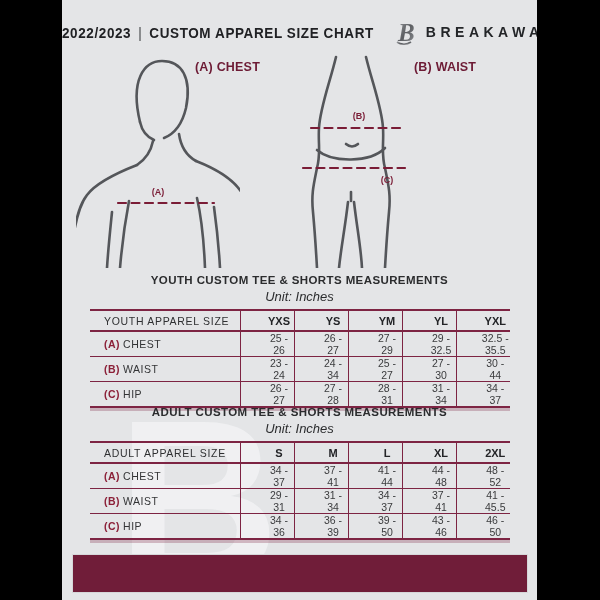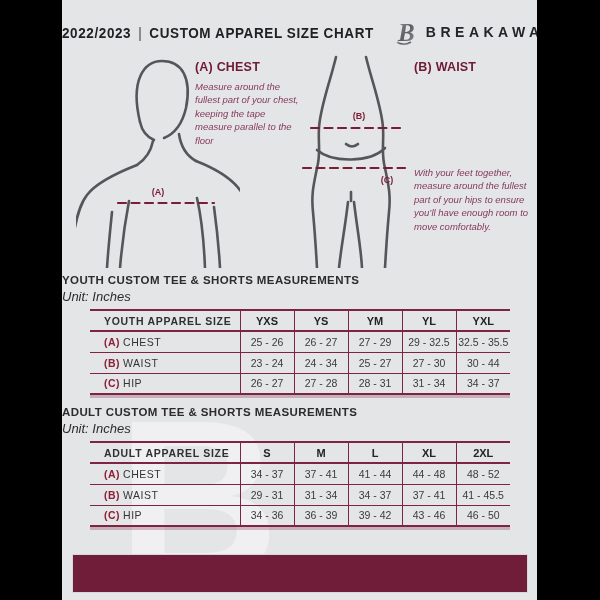--- a/index.html
+++ b/index.html
@@ -23,39 +23,39 @@
 
   
   .fig { position:absolute; z-index:1; }
   .fig-torso { left:14px; top:52px; }
   .fig-lower { left:228px; top:52px; }
   .fig path, .fig line { fill:none; stroke:#54565a; stroke-width:2.6; stroke-linecap:round; }
   .fig .dash { stroke:#7a1c36; stroke-width:2.2; stroke-dasharray:8 5.5; }
   .fig text { font:bold 9px "Liberation Sans", sans-serif; fill:#7a1c36; }
 
   
-  .section-title { position:absolute; left:0; width:100%; text-align:left; z-index:2; }
+  .section-title { position:absolute; left:0; width:100%; text-align:center; z-index:2; }
   .section-title .t { font-weight:bold; font-size:11.5px; letter-spacing:0.4px; color:#2b2c2e; }
   .section-title .u { font-style:italic; font-size:13px; color:#2b2c2e; margin-top:3px; }
   .youth-title { top:274px; }
   .adult-title { top:406px; }
 
   
   table { position:absolute; left:28px; width:420px; border-collapse:collapse; table-layout:fixed; z-index:2;
           border-top:2px solid #7d2443; border-bottom:2px solid #7d2443;
           box-shadow:0 3px 0 rgba(125,36,67,0.28); background:transparent; }
   .youth-table { top:309px; }
   .adult-table { top:441px; }
   col.c0 { width:150px; } col.cn { width:54px; }
   th, td { height:21px; text-align:center; vertical-align:middle; font-size:10.5px; color:#3a3b3d; padding:0; }
-  th + th, td + td { border-left:1px solid #7d2443; }
+  th + th, td + td { border-left:1px solid #7d2443;padding-left:24px; }
   thead th { border-bottom:2px solid #7d2443; }
   tbody tr:not(:last-child) td { border-bottom:1px solid #7d2443; }
   .col-label { text-align:left; padding-left:14px; letter-spacing:0.5px; color:#333436; }
-  thead .col-label { font-weight:bold; font-size:10.5px; letter-spacing:0.7px; color:#2f3032; }
+  thead .col-label { font-weight:normal; font-size:10.5px; letter-spacing:0.7px; color:#2f3032; }
   thead th.size-h { font-weight:bold; font-size:11px; color:#232427; }
   .pfx { color:#8b2038; font-weight:bold; margin-right:3px; }
 
   
   .watermark { position:absolute; left:55px; top:398px; font-size:225px; line-height:0.9; font-weight:bold;
                color:rgba(250,250,252,0.55); z-index:0; user-select:none; }
   .footer-bar { position:absolute; left:10px; top:554px; width:456px; height:39px;
                 background:#701d39; border:1px solid #d6d7d9; z-index:2; }
 </style>
 </head>
@@ -111,27 +111,25 @@
       <path d="M27,98 C42,111 80,111 95,96"></path>
       <line class="dash" x1="13" y1="116" x2="115" y2="116"></line>
       <text x="97" y="131" text-anchor="middle">(C)</text>
       <path d="M58,150 C55,176 51,196 49,216"></path>
       <path d="M64,150 C67,176 71,196 72,216"></path>
       <path d="M61,140 L61,149"></path>
     </svg>
 
     <div class="block-a">
       <div class="guide-heading">(A) CHEST</div>
-      <div class="guide-body">Measure around the fullest part of your chest, keeping the tape measure parallel to the floor</div>
     </div>
     <div class="block-b">
       <div class="guide-heading">(B) WAIST</div>
     </div>
     <div class="block-c">
-      <div class="guide-body">With your feet together, measure around the fullest part of your hips to ensure you’ll have enough room to move comfortably.</div>
     </div>
 
     <div class="section-title youth-title">
       <div class="t">YOUTH CUSTOM TEE &amp; SHORTS MEASUREMENTS</div>
       <div class="u">Unit: Inches</div>
     </div>
     <table class="youth-table">
       <colgroup>
           <col class="c0">
           <col class="cn">
@@ -215,21 +213,21 @@
           <td>29 - 31</td>
           <td>31 - 34</td>
           <td>34 - 37</td>
           <td>37 - 41</td>
           <td>41 - 45.5</td>
         </tr>
         <tr>
           <td class="col-label"><span class="pfx">(C)</span><span>HIP</span></td>
           <td>34 - 36</td>
           <td>36 - 39</td>
-          <td>39 - 42</td>
+          <td>39 - 50</td>
           <td>43 - 46</td>
           <td>46 - 50</td>
         </tr>
       </tbody>
     </table>
 
     <div class="footer-bar"></div>
   </div>
 </div>
 

